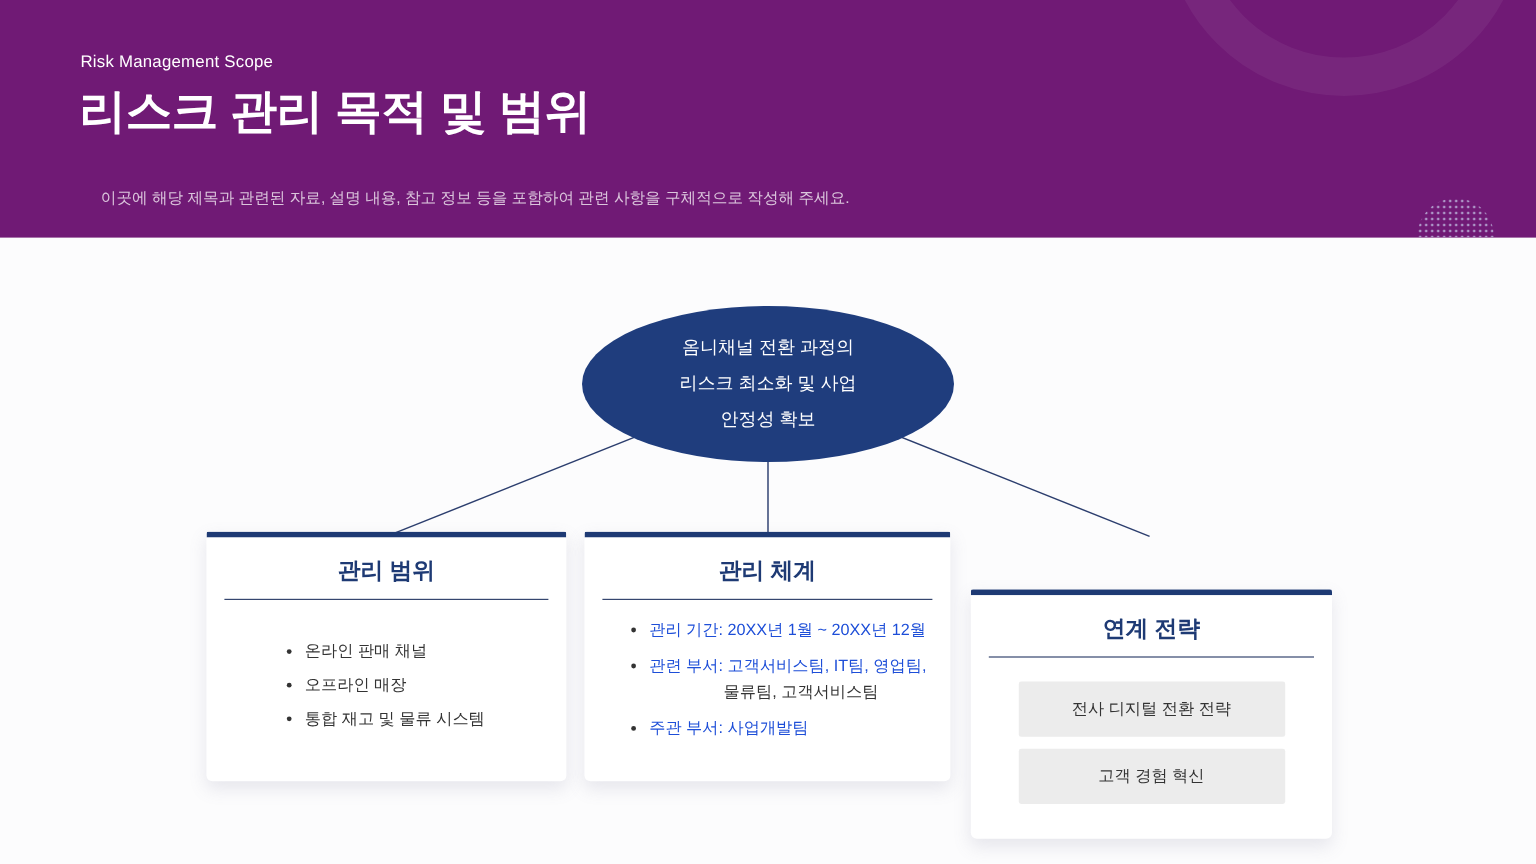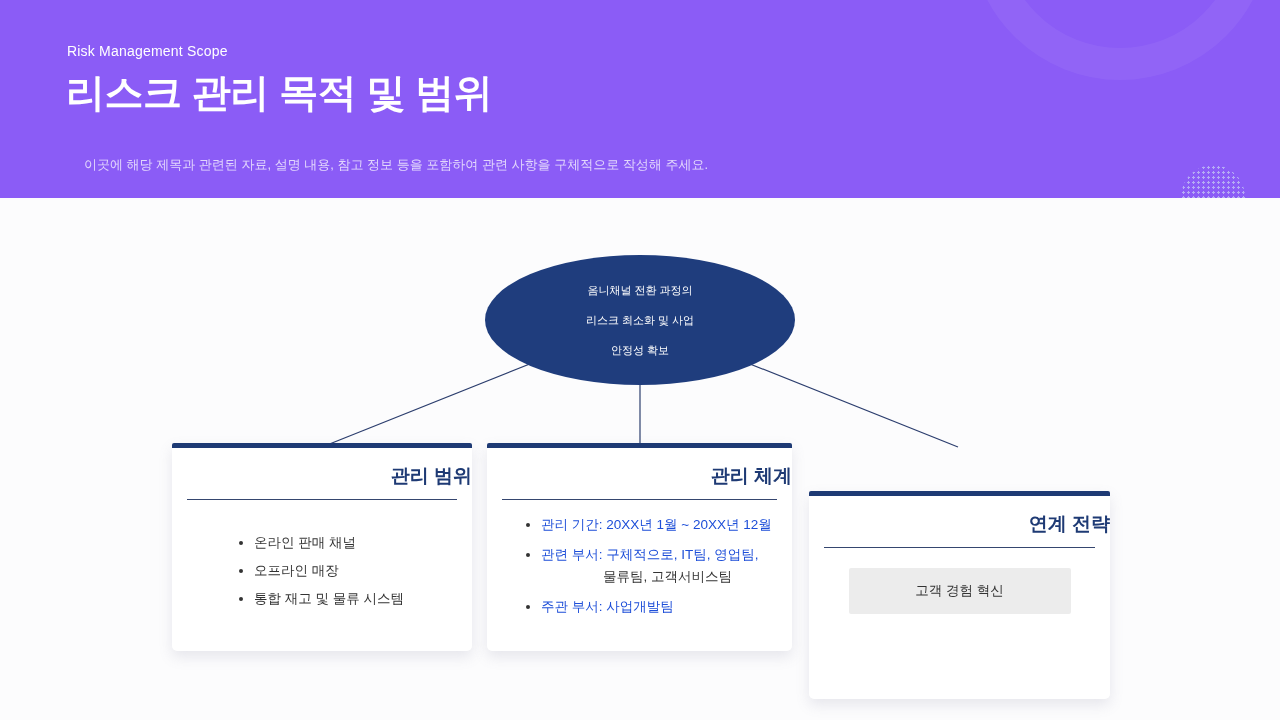--- a/index.html
+++ b/index.html
@@ -2,52 +2,52 @@
 <html><head>
 <meta charset="utf-8">
 <style>
   html,body{margin:0;padding:0;background:#e8e8ec;}
   .canvas{
     position:relative;width:1280px;height:720px;overflow:hidden;
     background:#fcfcfd;
     font-family:"Liberation Sans","DejaVu Sans",sans-serif;
   }
   
-  .hero{position:absolute;left:0;top:0;width:1280px;height:198px;background:#8b5cf6;overflow:hidden;}
+  .hero{position:absolute;left:0;top:0;width:1280px;height:198px;background:#701a75;overflow:hidden;}
   .ring{position:absolute;left:970px;top:-220px;width:236px;height:236px;border:32px solid rgba(255,255,255,0.055);border-radius:50%;}
   .dots{
     position:absolute;left:1181px;bottom:0;width:64px;height:33px;
     border-radius:33px 33px 0 0;
     background-image:radial-gradient(rgba(205,216,242,0.65) 1px, transparent 1.4px);
     background-size:5px 5px;
   }
   .eyebrow{position:absolute;left:67px;top:43px;font-size:14px;font-weight:500;color:#ffffff;letter-spacing:.2px;}
   .title{position:absolute;left:66px;top:66px;margin:0;font-size:39px;font-weight:700;color:#ffffff;letter-spacing:-0.5px;}
   .subtitle{position:absolute;left:68px;top:140px;margin:16px;font-size:13px;color:rgba(255,255,255,0.75);}
   
   .connectors{position:absolute;left:0;top:0;}
   .connectors line{stroke:#2c3e6e;stroke-width:1.2;}
   
   .goal{
     position:absolute;left:485px;top:255px;width:310px;height:130px;
     background:#1f3d7d;border-radius:50%;
     display:flex;align-items:center;justify-content:center;text-align:center;
   }
-  .goal span{color:#ffffff;font-size:11px;line-height:30px;font-weight:500;white-space:pre-line;}
+  .goal span{color:#ffffff;font-size:15px;line-height:30px;font-weight:500;white-space:pre-line;}
   
   .card{
     position:absolute;top:443px;height:208px;box-sizing:border-box;
     background:#ffffff;border-top:5px solid #1e3a74;
     border-radius:2px 2px 5px 5px;
     box-shadow:0 6px 14px rgba(120,120,150,0.16);
   }
   .card1{left:172px;width:300px;}
   .card2{left:487px;width:305px;}
   .card3{left:809px;width:301px;margin-top:48px;}
-  .card h2{margin:15px 0 0;text-align:right;font-size:19px;font-weight:700;color:#1e3a74;}
+  .card h2{margin:15px 0 0;text-align:center;font-size:19px;font-weight:700;color:#1e3a74;}
   .rule{margin:10px 15px 0;border-top:1px solid #35466f;height:0;}
   
   .bullets{list-style:disc;margin:32px 0 0;padding-left:82px;color:#333333;font-size:13.5px;}
   .bullets li{margin-bottom:7px;line-height:21px;}
   
   .bullets.b2{margin:14px 0 0;padding-left:54px;}
   .bullets.b2 li{margin-bottom:9px;}
   .bullets.b2 .l1{font-size:13.5px;line-height:20px;color:#1d4ed8;}
   .bullets.b2 .l2{font-size:13.5px;line-height:20px;color:#333333;padding-left:62px;margin-top:2px;}
   
@@ -94,30 +94,31 @@
   </section>
 
   <section class="card card2">
     <h2>관리 체계</h2>
     <div class="rule"></div>
     <ul class="bullets b2">
       <li>
         <div class="l1">관리 기간: 20XX년 1월 ~ 20XX년 12월</div>
       </li>
       <li>
-        <div class="l1">관련 부서: 구체적으로, IT팀, 영업팀,</div>
+        <div class="l1">관련 부서: 고객서비스팀, IT팀, 영업팀,</div>
         <div class="l2">물류팀, 고객서비스팀</div>
       </li>
       <li>
         <div class="l1">주관 부서: 사업개발팀</div>
       </li>
     </ul>
   </section>
 
   <section class="card card3">
     <h2>연계 전략</h2>
     <div class="rule"></div>
     <div class="chips">
+      <div class="chip">전사 디지털 전환 전략</div>
       <div class="chip">고객 경험 혁신</div>
     </div>
   </section>
 
 </div>
 
 </body></html>

